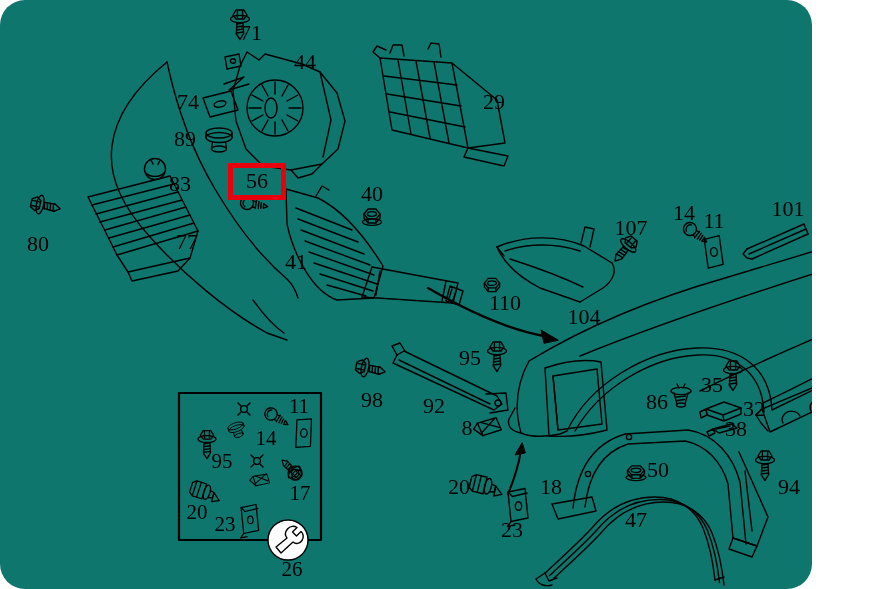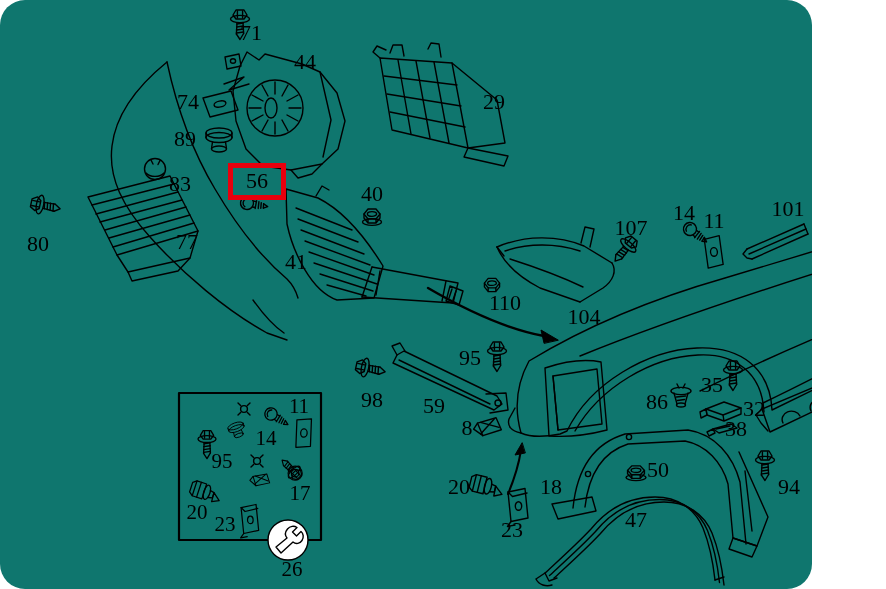--- a/index.html
+++ b/index.html
@@ -283,21 +283,21 @@
 <span class="lbl" style="left:296px;top:262px">41</span>
 <span class="lbl" style="left:505px;top:303px">110</span>
 <span class="lbl" style="left:584px;top:317px">104</span>
 <span class="lbl" style="left:631px;top:228px">107</span>
 <span class="lbl" style="left:684px;top:213px">14</span>
 <span class="lbl" style="left:714px;top:221px">11</span>
 <span class="lbl" style="left:788px;top:209px">101</span>
 <span class="lbl" style="left:875px;top:371px">5</span>
 <span class="lbl" style="left:470px;top:358px">95</span>
 <span class="lbl" style="left:372px;top:400px">98</span>
-<span class="lbl" style="left:434px;top:406px">59</span>
+<span class="lbl" style="left:434px;top:406px">92</span>
 <span class="lbl" style="left:467px;top:428px">8</span>
 <span class="lbl" style="left:657px;top:402px">86</span>
 <span class="lbl" style="left:712px;top:385px">35</span>
 <span class="lbl" style="left:754px;top:409px">32</span>
 <span class="lbl" style="left:736px;top:429px">38</span>
 <span class="lbl" style="left:864px;top:465px">17</span>
 <span class="lbl" style="left:789px;top:487px">94</span>
 <span class="lbl" style="left:658px;top:470px">50</span>
 <span class="lbl" style="left:459px;top:487px">20</span>
 <span class="lbl" style="left:551px;top:487px">18</span>

